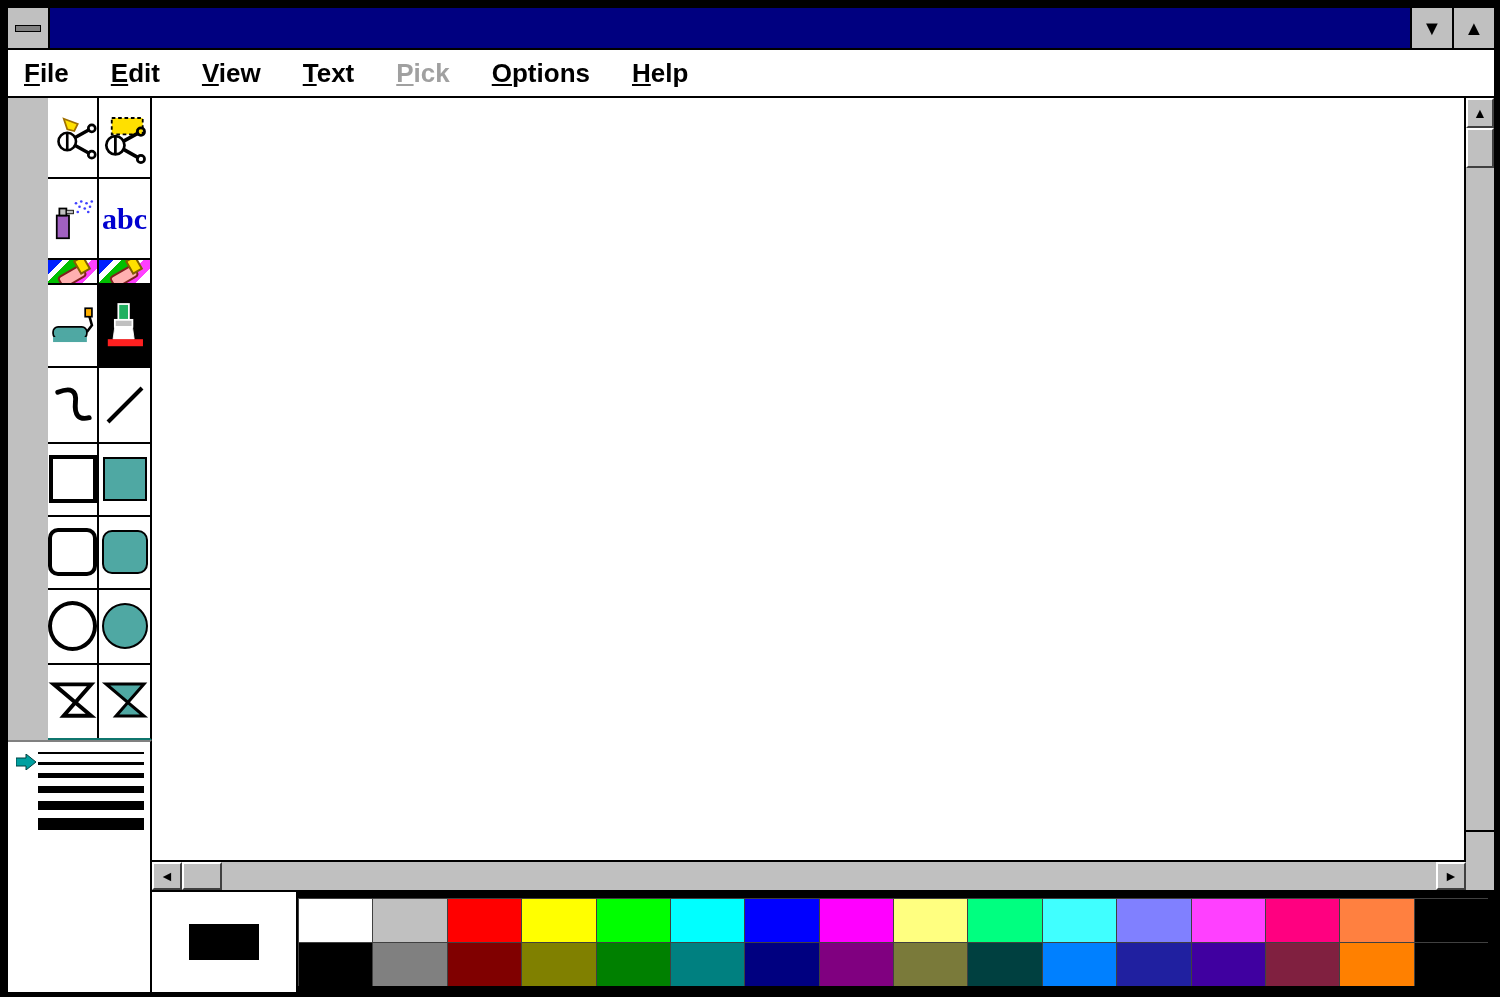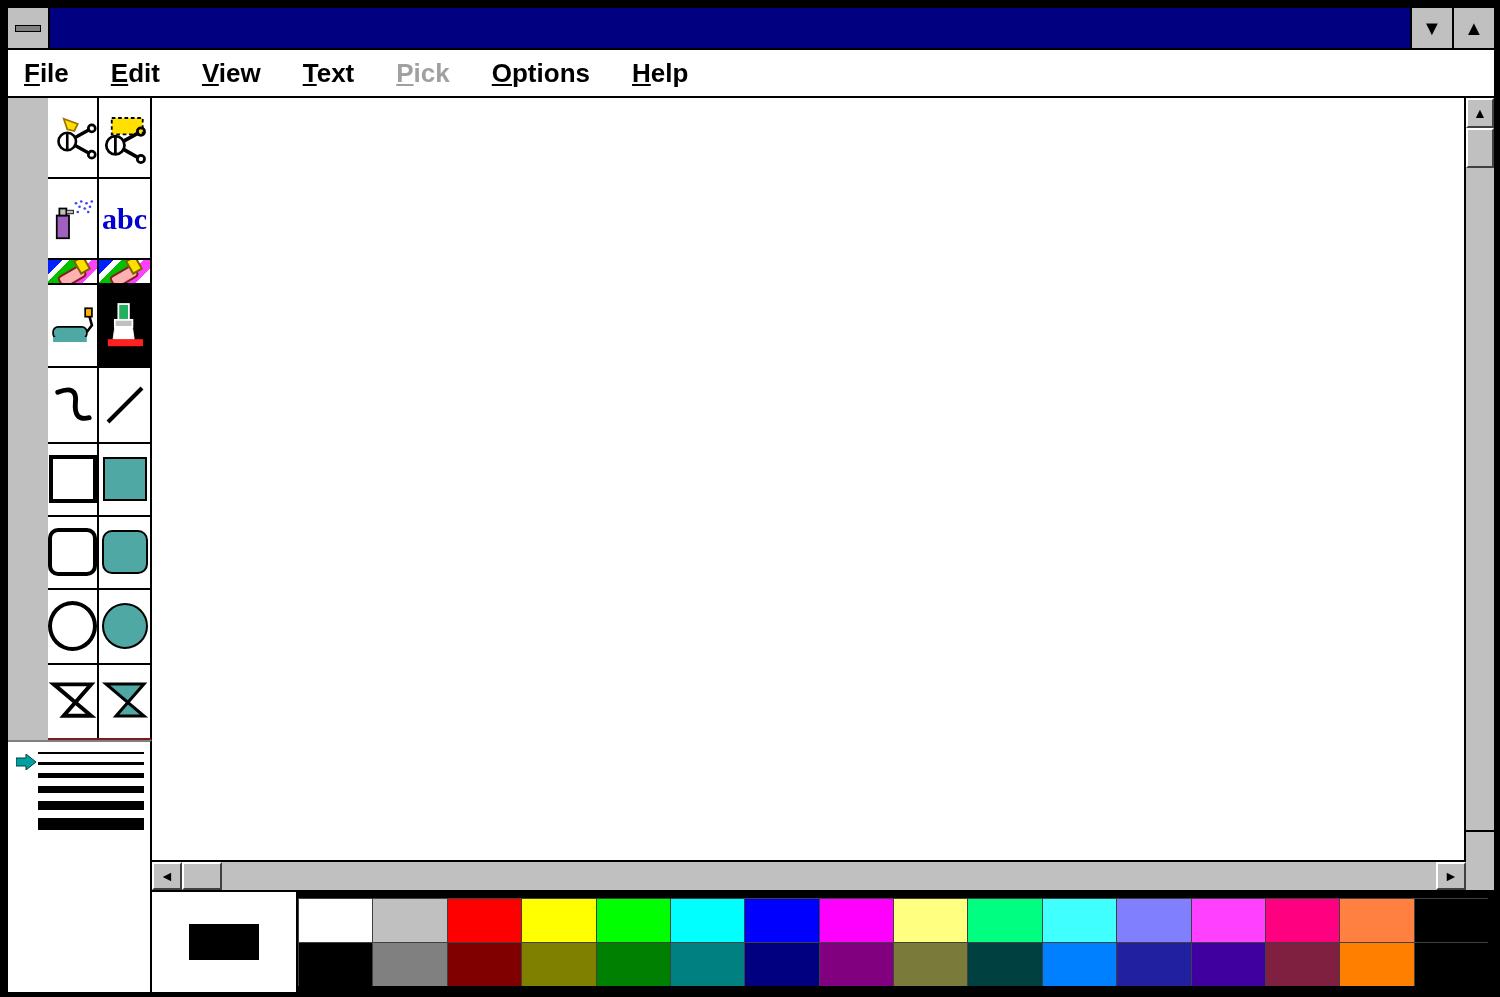--- a/index.html
+++ b/index.html
@@ -57,21 +57,21 @@
   .client{
     display:flex;
     height:calc(100% - 40px - 2px - 46px - 2px);
   }
   .leftcol{
     width:144px;
     display:flex;flex-direction:column;
   }
   .toolbox{
     border-right:2px solid #000;
-    border-bottom:2px solid #7f1d1d;
+    border-bottom:2px solid #0f766e;
     background:#c0c0c0;
     display:grid;grid-template-columns:1fr 1fr;
     height:640px;
     margin-left:40px;
   }
   .tool{
     border-right:2px solid #000;
     border-bottom:2px solid #000;
     background:#fff;
     display:flex;align-items:center;justify-content:center;

